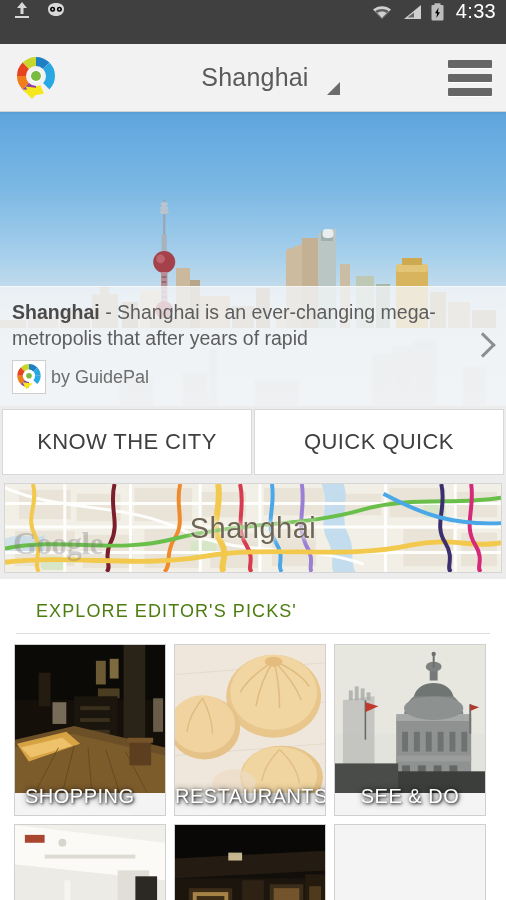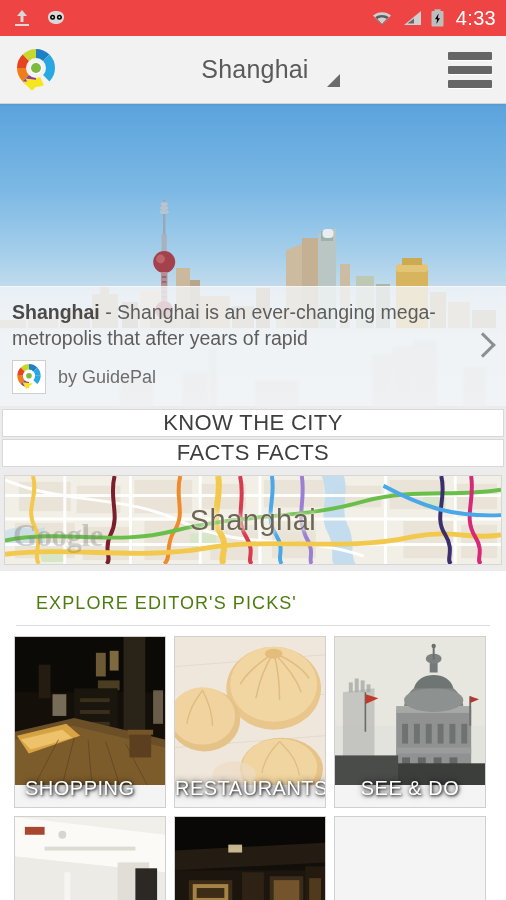--- a/index.html
+++ b/index.html
@@ -6,22 +6,22 @@
   html,body { width:506px; height:900px; }
   body {
     font-family:"Liberation Sans", sans-serif;
     background:#ececec;
     overflow:hidden;
     position:relative;
   }
 
   
   .statusbar{
-    height:36px; background:#ef4444; color:#fff;
-    display:flex; align-items:center; padding:0 10px 0 12px;
+    height:44px; background:#404040; color:#fff;
+    display:flex; align-items:flex-start; padding:0 10px 0 12px;
     position:relative; z-index:40;
   }
   .sb-left{ display:flex; align-items:center; gap:12px; }
   .sb-right{ margin-left:auto; display:flex; align-items:center; gap:7px; }
   .sb-time{ font-size:20px; color:#fff; letter-spacing:.3px; margin-left:4px;
             font-family:"Liberation Sans", sans-serif; }
 
   
   .actionbar{
     height:68px; background:#f2f2f2;
@@ -75,38 +75,38 @@
   .hero-overlay{
     position:absolute; left:0; right:0; bottom:0; height:120px;
     background:rgba(243,245,247,.80);
     border-top:1px solid rgba(255,255,255,.55);
     padding:12px 50px 8px 12px;
   }
   .hero-desc{
     font-size:19.5px; line-height:26px; color:#5d5d5d; letter-spacing:0;
   }
   .hero-desc b{ color:#4a4a4a; font-weight:bold; }
-  .hero-by{ display:flex; align-items:center; gap:12px; margin-top:9px; }
+  .hero-by{ display:flex; align-items:center; gap:5px; margin-top:9px; }
   .hero-by-thumb{
     width:34px;height:34px;flex:0 0 34px;background:#fff;
     border:1px solid #cfcfcf; position:relative;
   }
   .hero-by-label{ font-size:18px; color:#6d6d6d; }
   .hero-chevron{
     position:absolute; right:12px; top:50%; transform:translateY(-50%);
     width:22px; height:34px;
   }
   .hero-chevron::before{
     content:""; position:absolute; left:2px; top:6px;
     width:15px;height:15px; border-right:3px solid #8b8f91; border-top:3px solid #8b8f91;
     transform:rotate(45deg);
   }
 
   
-  .btnrow{ display:flex; background:#ececec; padding:3px 2px 4px 2px; gap:2px;flex-direction:column; }
+  .btnrow{ display:flex; background:#ececec; padding:3px 2px 4px 2px; gap:2px; }
   .flatbtn{
     flex:1; height:66px; background:#fff; border:1px solid #d8d8d8;
     display:flex; align-items:center; justify-content:center;
     font-size:22px; color:#3f3f3f; letter-spacing:.4px;
   }
 
   
   .mapwrap{ padding:4px 4px 6px 4px; background:#ececec; }
   .mapcard{
     position:relative; height:90px; border:1px solid #d6d6d6;
@@ -318,21 +318,21 @@
           </svg>
         </div>
         <span class="hero-by-label">by GuidePal</span>
       </div>
       <div class="hero-chevron"></div>
     </div>
   </div>
 
   <div class="btnrow">
     <div class="flatbtn">KNOW THE CITY</div>
-    <div class="flatbtn">FACTS FACTS</div>
+    <div class="flatbtn">QUICK QUICK</div>
   </div>
 
   <div class="mapwrap">
     <div class="mapcard">
       <svg viewBox="0 0 498 90" preserveAspectRatio="none" style="position:absolute;inset:0;width:100%;height:100%">
         <rect width="498" height="90" fill="#f2efe6"></rect>
 
         <g fill="#e9e4d7">
           <rect x="14" y="6" width="52" height="30"></rect>
             <rect x="72" y="10" width="44" height="28"></rect>

